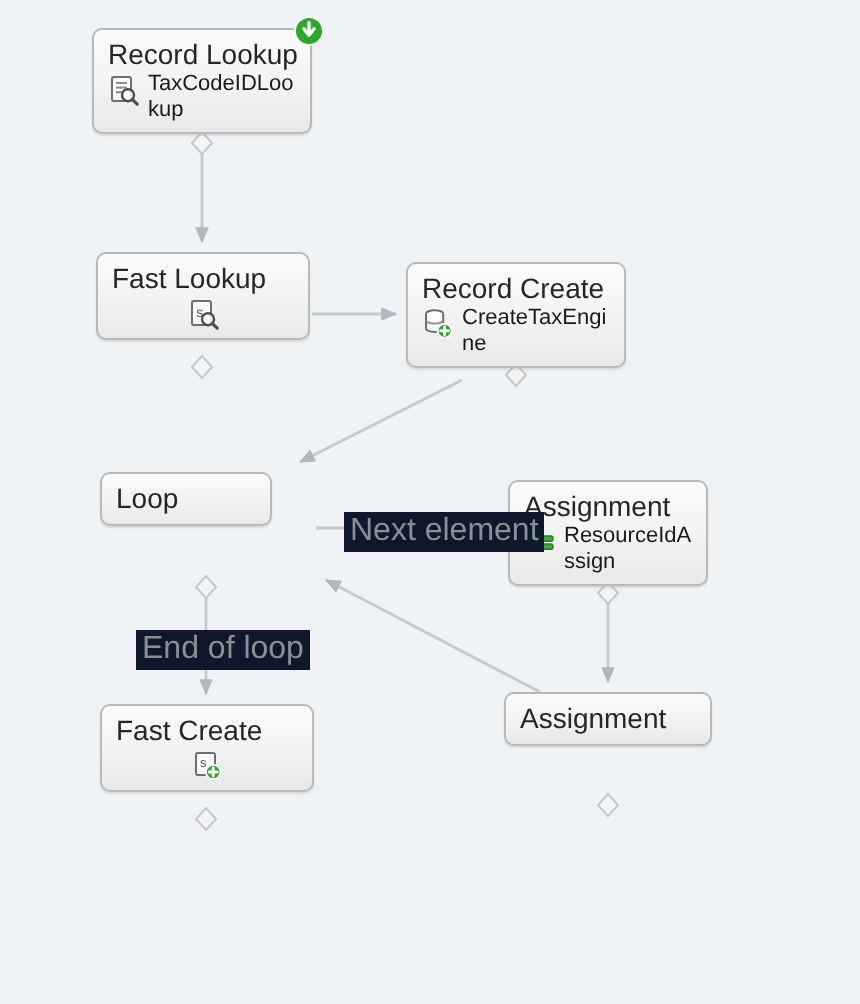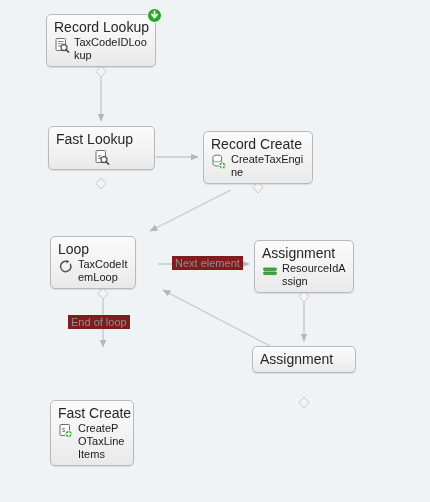--- a/index.html
+++ b/index.html
@@ -67,23 +67,23 @@
   .start-badge {
     position: absolute;
     width: 15px;
     height: 15px;
     right: -7px;
     top: -7px;
     z-index: 6;
   }
   .edge-label {
     position: absolute;
-    font-size: 11px;
+    font-size: 16px;
     color: #8a8f94;
-    background: #7f1d1d;
+    background: #0f172a;
     padding: 1px 3px;
     white-space: nowrap;
     z-index: 4;
   }
 </style>
 </head>
 <body>
 
 <div id="canvas">
 
@@ -181,59 +181,49 @@
           <circle cx="11.3" cy="11.4" r="3.5" fill="#2aa82a" stroke="#ffffff" stroke-width="0.9"></circle>
           <path d="M11.3,9.4 L11.3,13.4 M9.3,11.4 L13.3,11.4" stroke="#ffffff" stroke-width="1.5" stroke-linecap="round"></path>
         </svg>
       </span>
       <span class="node-label">CreateTaxEngine</span>
     </div>
   </div>
 
   <div class="node" style="left:50px; top:236px; width:86px;">
     <div class="node-title">Loop</div>
-    <div class="node-body">
-      <span class="icon">
-        <svg width="16" height="16" viewBox="0 0 16 16">
-          <path d="M12.4,5.2 A5.2,5.2 0 1,1 9.6,2.6" fill="none" stroke="#555555" stroke-width="1.5" stroke-linecap="round"></path>
-          <path d="M8.5,0.8 L11.3,2.6 L8.6,4.5 Z" fill="#555555"></path>
-        </svg>
-      </span>
-      <span class="node-label">TaxCodeItemLoop</span>
-    </div>
   </div>
 
   <div class="node" style="left:254px; top:240px; width:100px;">
     <div class="node-title">Assignment</div>
     <div class="node-body">
       <span class="icon">
         <svg width="16" height="16" viewBox="0 0 16 16">
           <rect x="1.5" y="5" width="13" height="2.6" rx="1.1" fill="#3faa3f" stroke="#2a7d2a" stroke-width="0.7"></rect>
           <rect x="1.5" y="9" width="13" height="2.6" rx="1.1" fill="#3faa3f" stroke="#2a7d2a" stroke-width="0.7"></rect>
         </svg>
       </span>
       <span class="node-label">ResourceIdAssign</span>
     </div>
   </div>
 
   <div class="node" style="left:252px; top:346px; width:104px;">
     <div class="node-title">Assignment</div>
   </div>
 
-  <div class="node" style="left:50px; top:352px; width:84px;margin-top:48px;">
+  <div class="node" style="left:50px; top:352px; width:107px;">
     <div class="node-title">Fast Create</div>
     <div class="node-body">
       <span class="icon">
         <svg width="16" height="16" viewBox="0 0 16 16">
           <rect x="2" y="1.5" width="9.5" height="11" rx="1" fill="#fdfdfd" stroke="#6e6e6e" stroke-width="1"></rect>
           <text x="4" y="8.6" font-family="Liberation Sans, sans-serif" font-size="6.5" fill="#555555">s</text>
           <circle cx="10.6" cy="11" r="3.6" fill="#2aa82a" stroke="#ffffff" stroke-width="0.9"></circle>
           <path d="M10.6,9 L10.6,13 M8.6,11 L12.6,11" stroke="#ffffff" stroke-width="1.5" stroke-linecap="round"></path>
         </svg>
       </span>
-      <span class="node-label">CreatePOTaxLineItems</span>
     </div>
   </div>
 
   <div class="edge-label" style="left:172px; top:256px;">Next element</div>
   <div class="edge-label" style="left:68px; top:315px;text-align:center;">End of loop</div>
 
 </div>
 
 </body></html>

